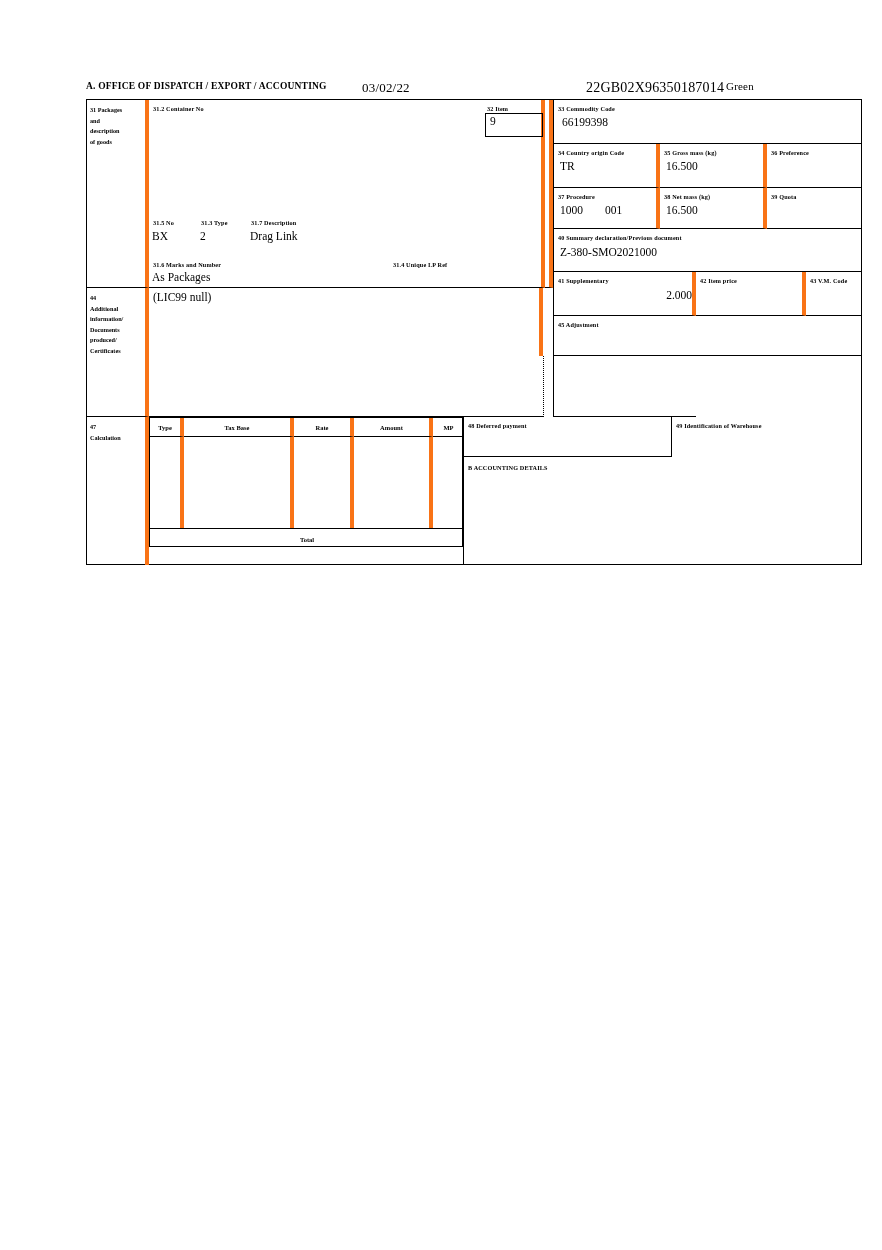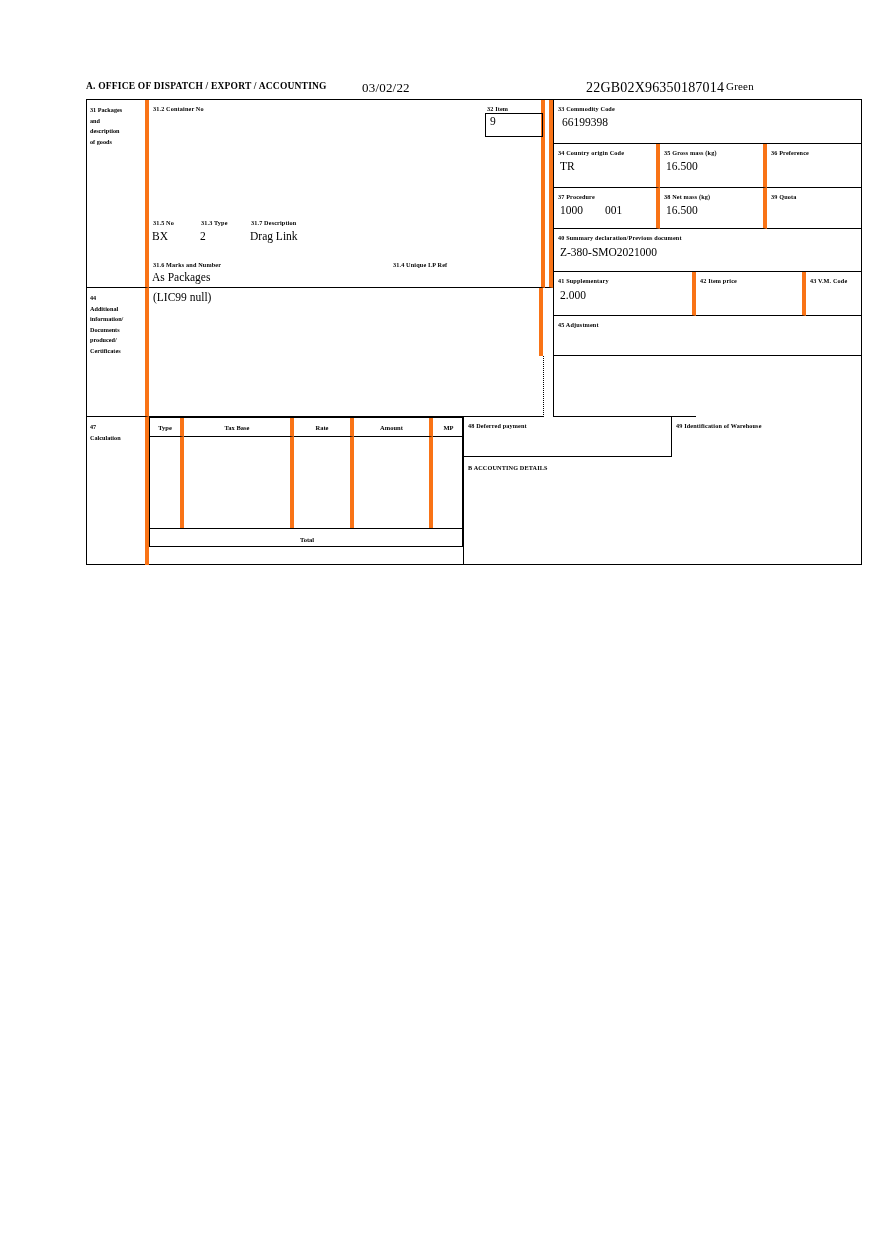--- a/index.html
+++ b/index.html
@@ -217,21 +217,21 @@
       <div class="val" style="padding-left:2px;"></div>
     </div>
 
     <div class="cell bl bb" style="left:466px; top:129px; width:308px; height:43px; padding:4px 0 0 4px;">
       <div class="lbl">40 Summary declaration/Previous document</div>
       <div class="val" style="padding-left:2px; padding-top:4px;">Z-380-SMO2021000</div>
     </div>
 
     <div class="cell bl br bb" style="left:466px; top:172px; width:143px; height:44px; padding:4px 0 0 4px;">
       <div class="lbl">41 Supplementary</div>
-      <div class="val" style="padding-left:2px; padding-top:4px;">2.000</div>
+      <div class="val" style="padding-left:2px; padding-top:4px;text-align:right;">2.000</div>
     </div>
 
     <div class="cell br bb" style="left:609px; top:172px; width:110px; height:44px; padding:4px 0 0 4px;">
       <div class="lbl">42 Item price</div>
       <div class="val" style="padding-left:2px;"></div>
     </div>
 
     <div class="cell bb" style="left:719px; top:172px; width:55px; height:44px; padding:4px 0 0 4px;">
       <div class="lbl">43 V.M. Code</div>
       <div class="val" style="padding-left:2px;"></div>

